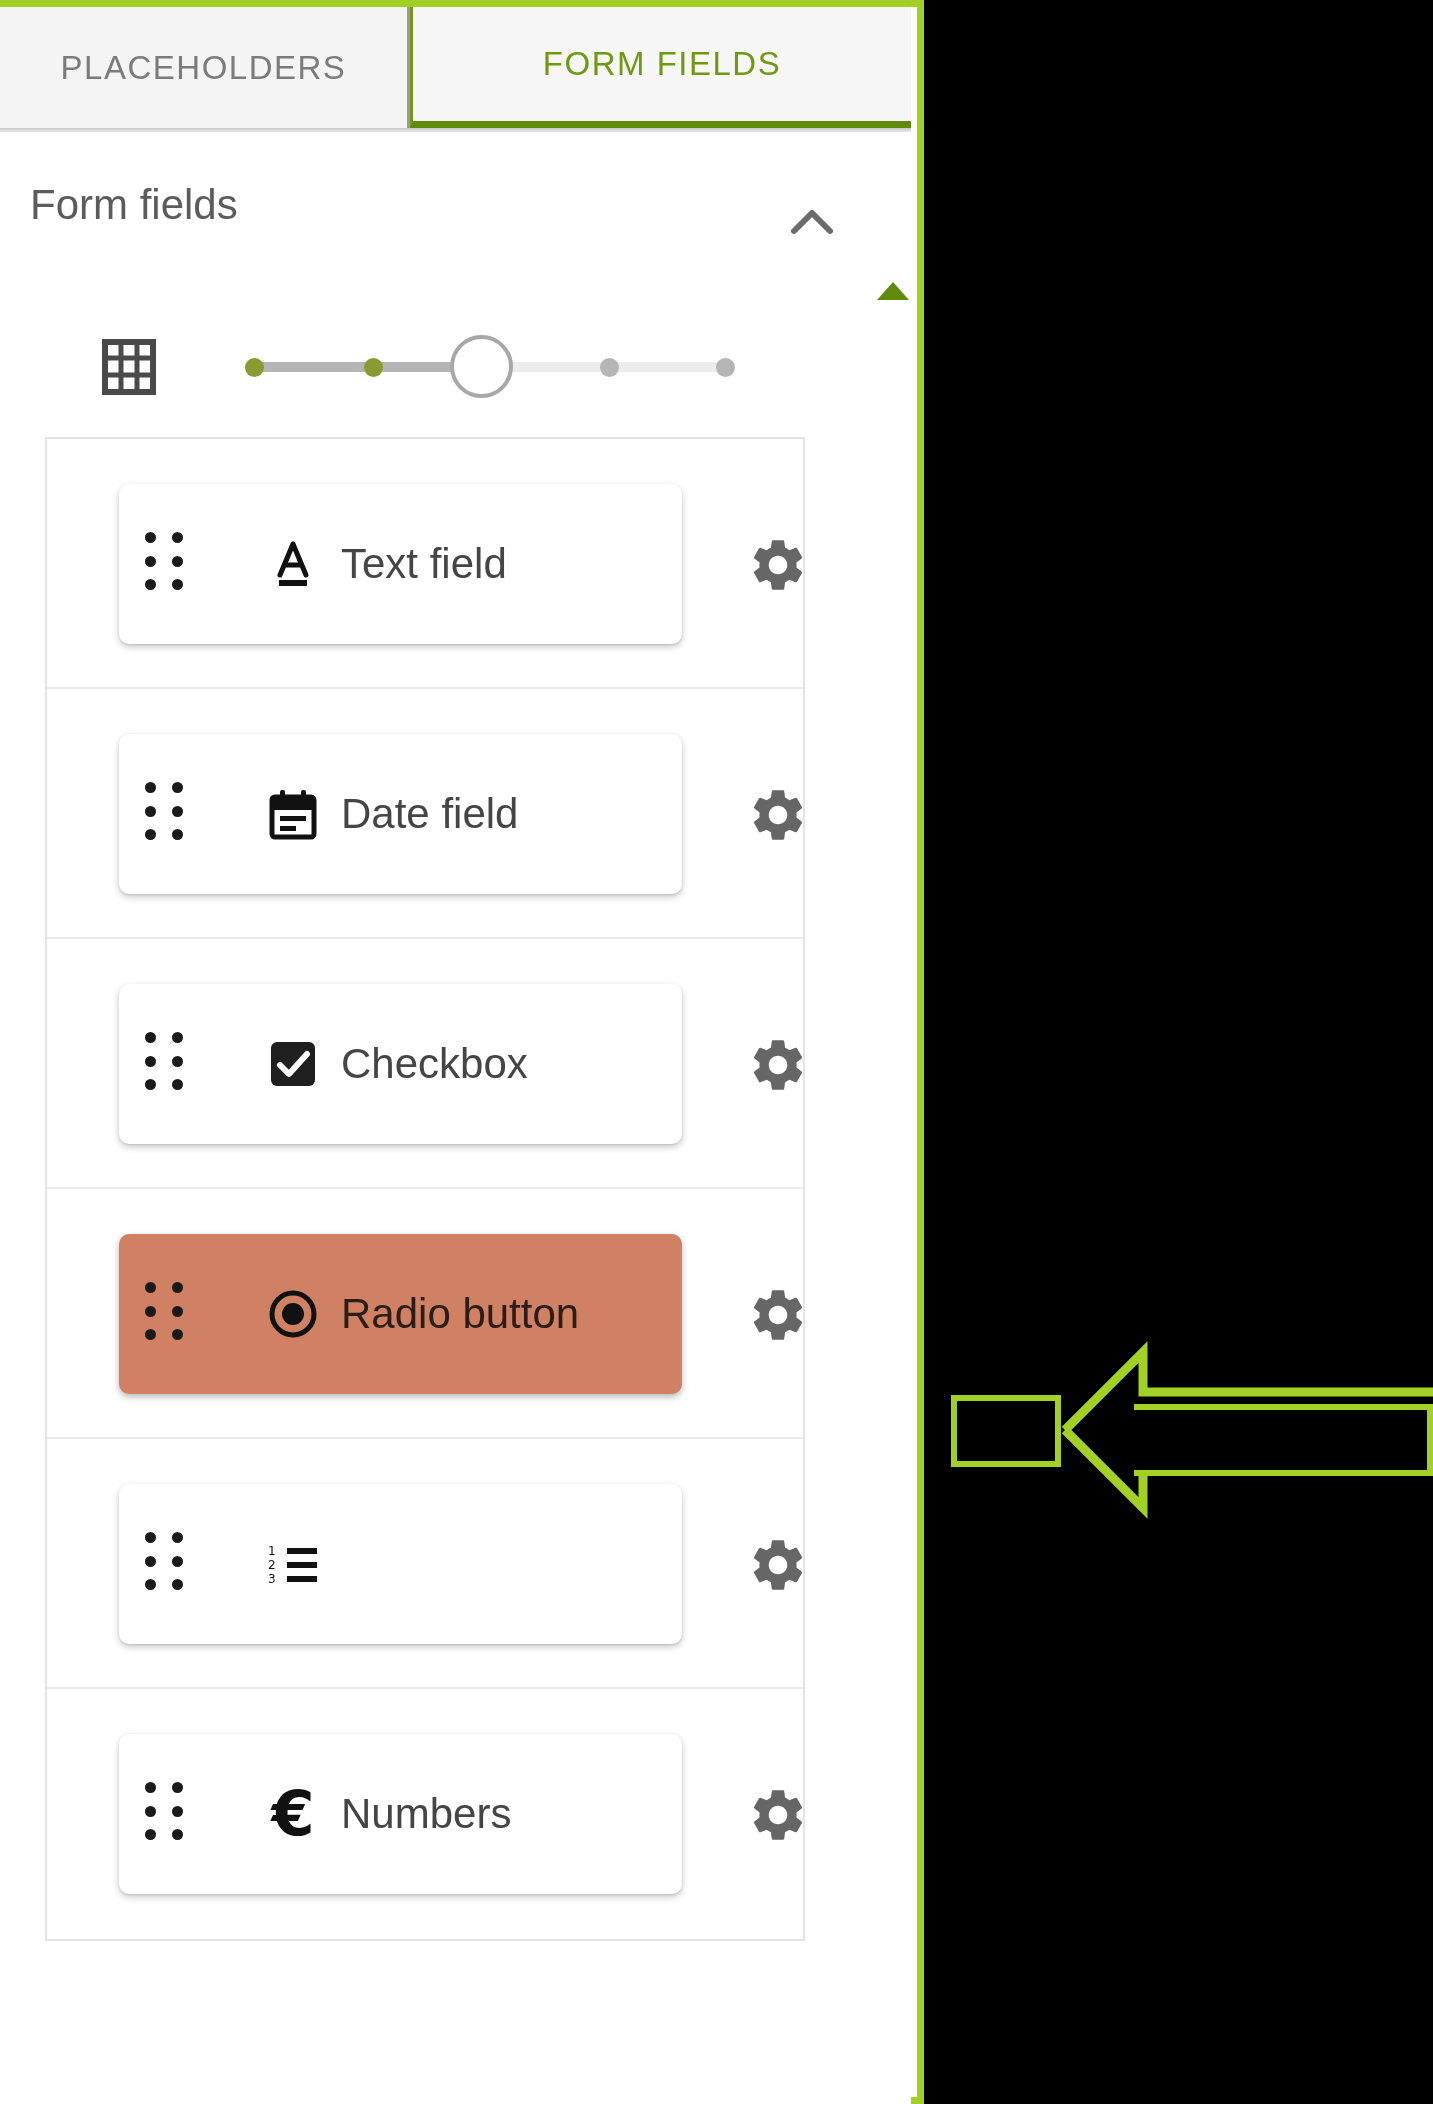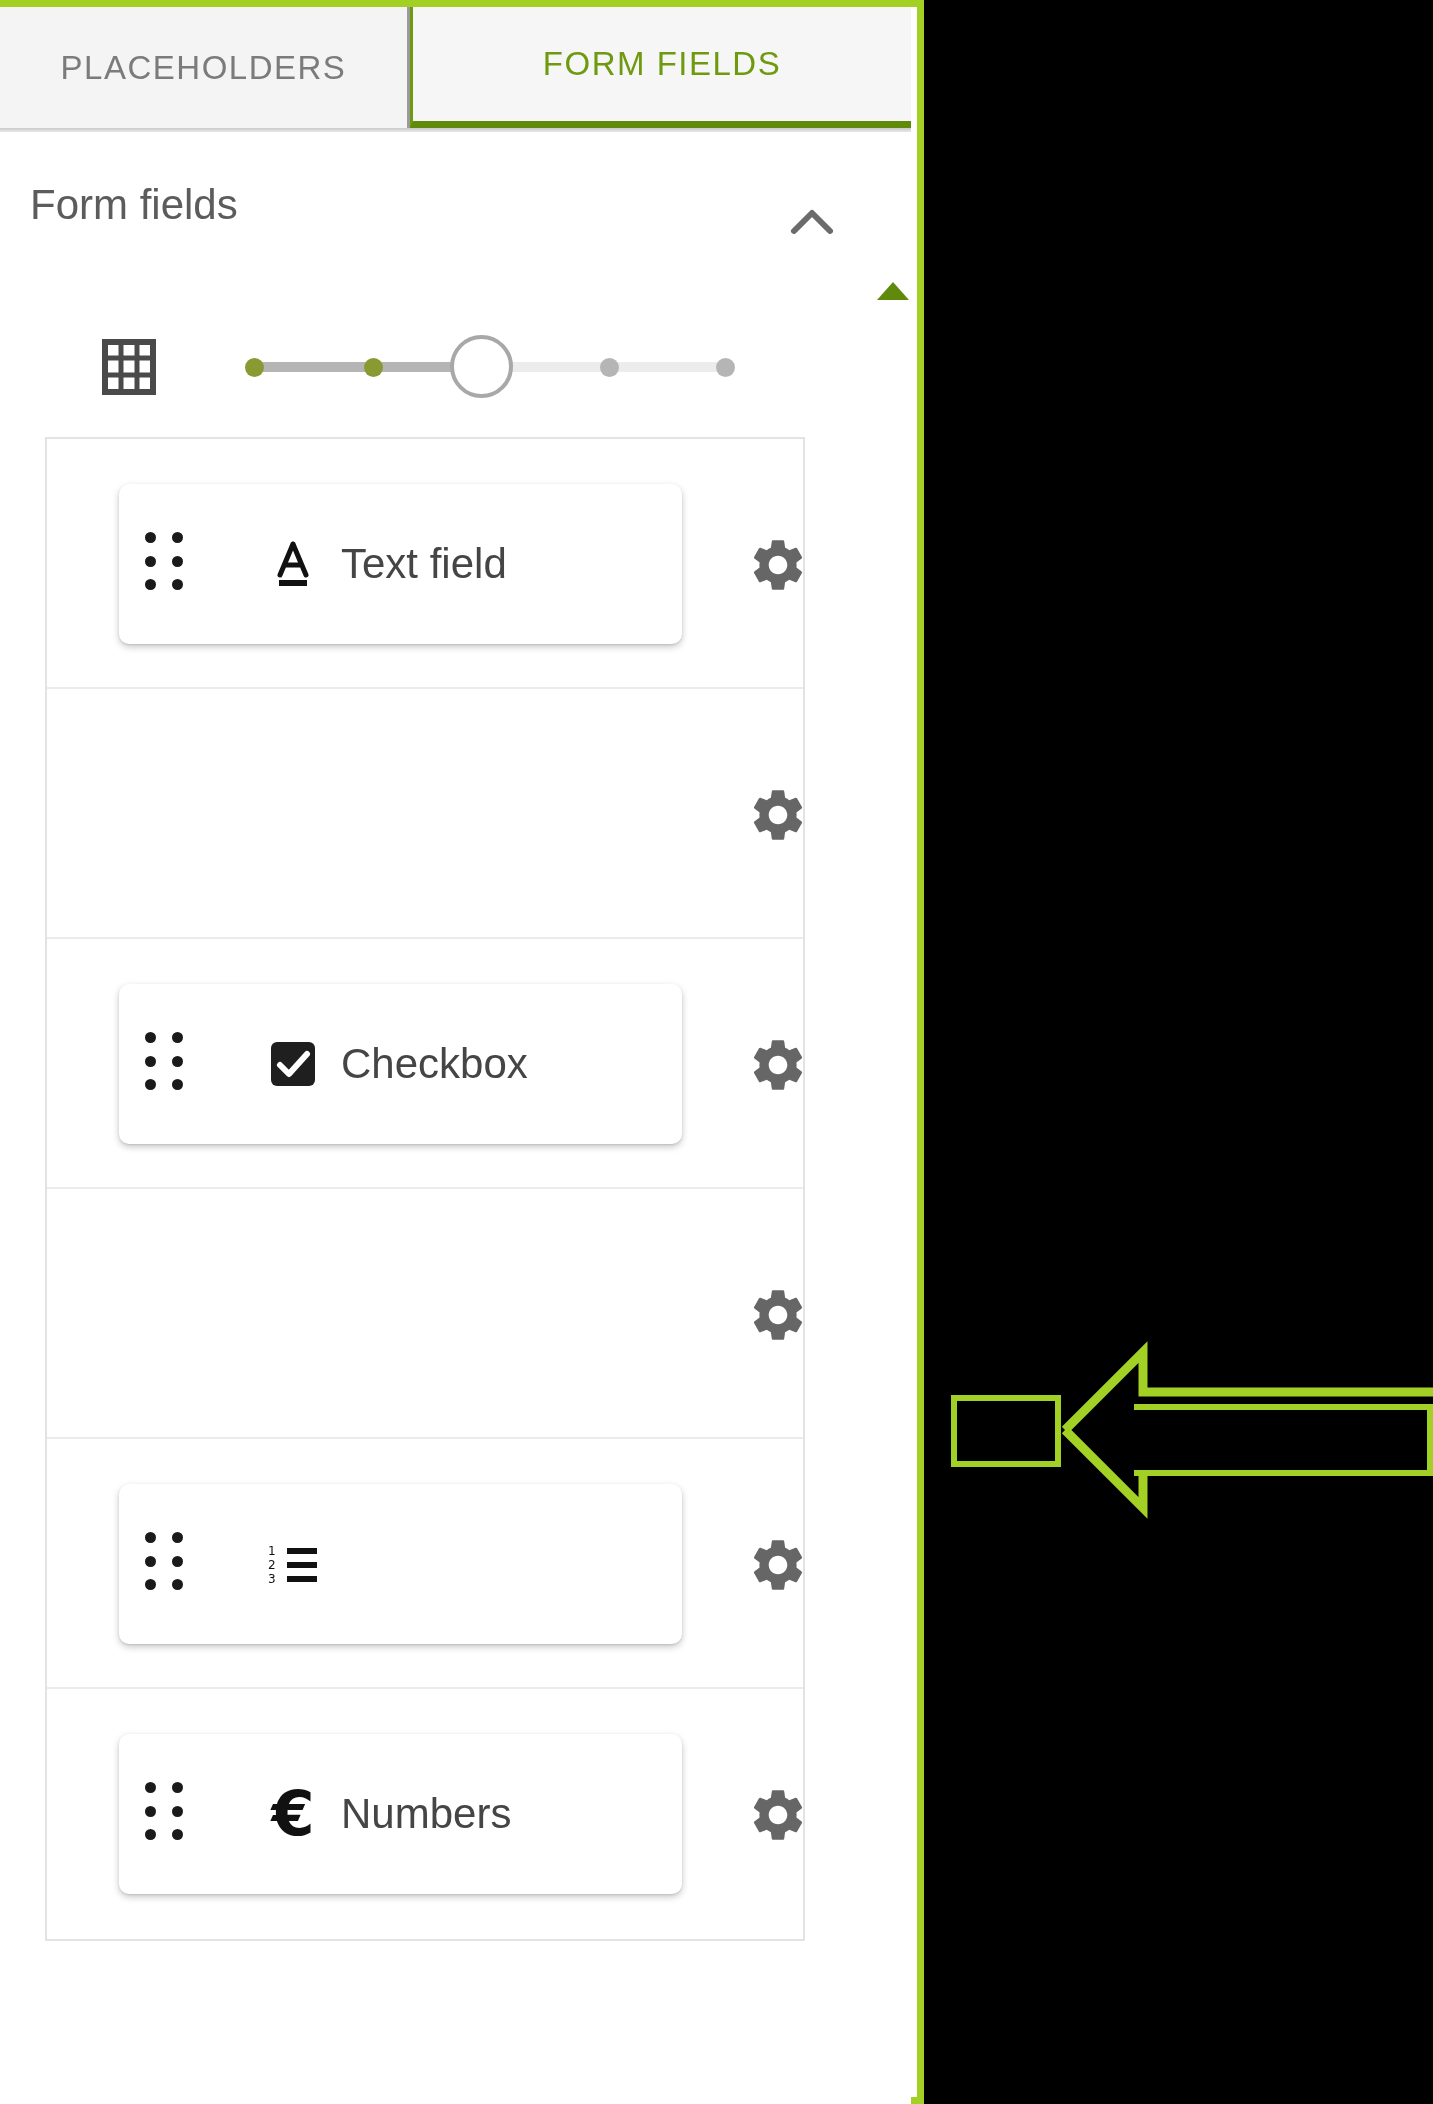--- a/index.html
+++ b/index.html
@@ -401,20 +401,41 @@
                        c-.05.3-.09.63-.09.94s.02.64.07.94l-2.03 1.58c-.18.14-.23.41-.12.61l1.92 3.32
                        c.12.22.37.29.59.22l2.39-.96c.5.38 1.03.7 1.62.94l.36 2.54c.05.24.24.41.48.41h3.84
                        c.24 0 .44-.17.47-.41l.36-2.54c.59-.24 1.13-.56 1.62-.94l2.39.96c.22.08.47 0 .59-.22
                        l1.92-3.32c.12-.22.07-.47-.12-.61l-2.01-1.58zM12 15.6c-1.98 0-3.6-1.62-3.6-3.6
                        s1.62-3.6 3.6-3.6 3.6 1.62 3.6 3.6-1.62 3.6-3.6 3.6z"></path>
             </svg>
           </div>
         </div>
 
         <div class="field-row">
+          <div class="field-card">
+            <span class="drag-handle">
+              <i></i>
+                <i></i>
+                <i></i>
+                <i></i>
+                <i></i>
+                <i></i>
+            </span>
+            <span class="field-icon">
+              <svg width="58" height="58" viewBox="0 0 58 58">
+                <rect x="8" y="12" width="42" height="40" rx="3" fill="none" stroke="#111" stroke-width="5"></rect>
+                <rect x="8" y="12" width="42" height="13" fill="#111"></rect>
+                <rect x="16" y="5" width="5" height="10" rx="2" fill="#111"></rect>
+                <rect x="37" y="5" width="5" height="10" rx="2" fill="#111"></rect>
+                <rect x="16" y="31" width="26" height="5" fill="#111"></rect>
+                <rect x="16" y="41" width="16" height="5" fill="#111"></rect>
+              </svg>
+            </span>
+            <span class="field-label">Date field</span>
+          </div>
           <div class="gear">
             <svg width="62" height="62" viewBox="0 0 24 24" fill="#666666">
               <path d="M19.14 12.94c.04-.3.06-.61.06-.94 0-.32-.02-.64-.07-.94l2.03-1.58c.18-.14.23-.41.12-.61
                        l-1.92-3.32c-.12-.22-.37-.29-.59-.22l-2.39.96c-.5-.38-1.03-.7-1.62-.94l-.36-2.54
                        c-.04-.24-.24-.41-.48-.41h-3.84c-.24 0-.43.17-.47.41l-.36 2.54c-.59.24-1.13.57-1.62.94
                        l-2.39-.96c-.22-.08-.47 0-.59.22L2.74 8.87c-.12.21-.08.47.12.61l2.03 1.58
                        c-.05.3-.09.63-.09.94s.02.64.07.94l-2.03 1.58c-.18.14-.23.41-.12.61l1.92 3.32
                        c.12.22.37.29.59.22l2.39-.96c.5.38 1.03.7 1.62.94l.36 2.54c.05.24.24.41.48.41h3.84
                        c.24 0 .44-.17.47-.41l.36-2.54c.59-.24 1.13-.56 1.62-.94l2.39.96c.22.08.47 0 .59-.22
                        l1.92-3.32c.12-.22.07-.47-.12-.61l-2.01-1.58zM12 15.6c-1.98 0-3.6-1.62-3.6-3.6
@@ -450,20 +471,37 @@
                        c-.05.3-.09.63-.09.94s.02.64.07.94l-2.03 1.58c-.18.14-.23.41-.12.61l1.92 3.32
                        c.12.22.37.29.59.22l2.39-.96c.5.38 1.03.7 1.62.94l.36 2.54c.05.24.24.41.48.41h3.84
                        c.24 0 .44-.17.47-.41l.36-2.54c.59-.24 1.13-.56 1.62-.94l2.39.96c.22.08.47 0 .59-.22
                        l1.92-3.32c.12-.22.07-.47-.12-.61l-2.01-1.58zM12 15.6c-1.98 0-3.6-1.62-3.6-3.6
                        s1.62-3.6 3.6-3.6 3.6 1.62 3.6 3.6-1.62 3.6-3.6 3.6z"></path>
             </svg>
           </div>
         </div>
 
         <div class="field-row">
+          <div class="field-card selected">
+            <span class="drag-handle">
+              <i></i>
+                <i></i>
+                <i></i>
+                <i></i>
+                <i></i>
+                <i></i>
+            </span>
+            <span class="field-icon">
+              <svg width="58" height="58" viewBox="0 0 58 58">
+                <circle cx="29" cy="29" r="21" fill="none" stroke="#111" stroke-width="5"></circle>
+                <circle cx="29" cy="29" r="11" fill="#111"></circle>
+              </svg>
+            </span>
+            <span class="field-label">Radio button</span>
+          </div>
           <div class="gear">
             <svg width="62" height="62" viewBox="0 0 24 24" fill="#666666">
               <path d="M19.14 12.94c.04-.3.06-.61.06-.94 0-.32-.02-.64-.07-.94l2.03-1.58c.18-.14.23-.41.12-.61
                        l-1.92-3.32c-.12-.22-.37-.29-.59-.22l-2.39.96c-.5-.38-1.03-.7-1.62-.94l-.36-2.54
                        c-.04-.24-.24-.41-.48-.41h-3.84c-.24 0-.43.17-.47.41l-.36 2.54c-.59.24-1.13.57-1.62.94
                        l-2.39-.96c-.22-.08-.47 0-.59.22L2.74 8.87c-.12.21-.08.47.12.61l2.03 1.58
                        c-.05.3-.09.63-.09.94s.02.64.07.94l-2.03 1.58c-.18.14-.23.41-.12.61l1.92 3.32
                        c.12.22.37.29.59.22l2.39-.96c.5.38 1.03.7 1.62.94l.36 2.54c.05.24.24.41.48.41h3.84
                        c.24 0 .44-.17.47-.41l.36-2.54c.59-.24 1.13-.56 1.62-.94l2.39.96c.22.08.47 0 .59-.22
                        l1.92-3.32c.12-.22.07-.47-.12-.61l-2.01-1.58zM12 15.6c-1.98 0-3.6-1.62-3.6-3.6

